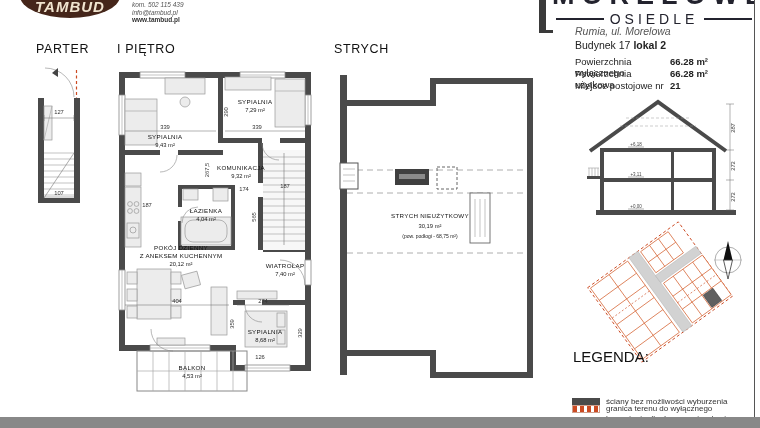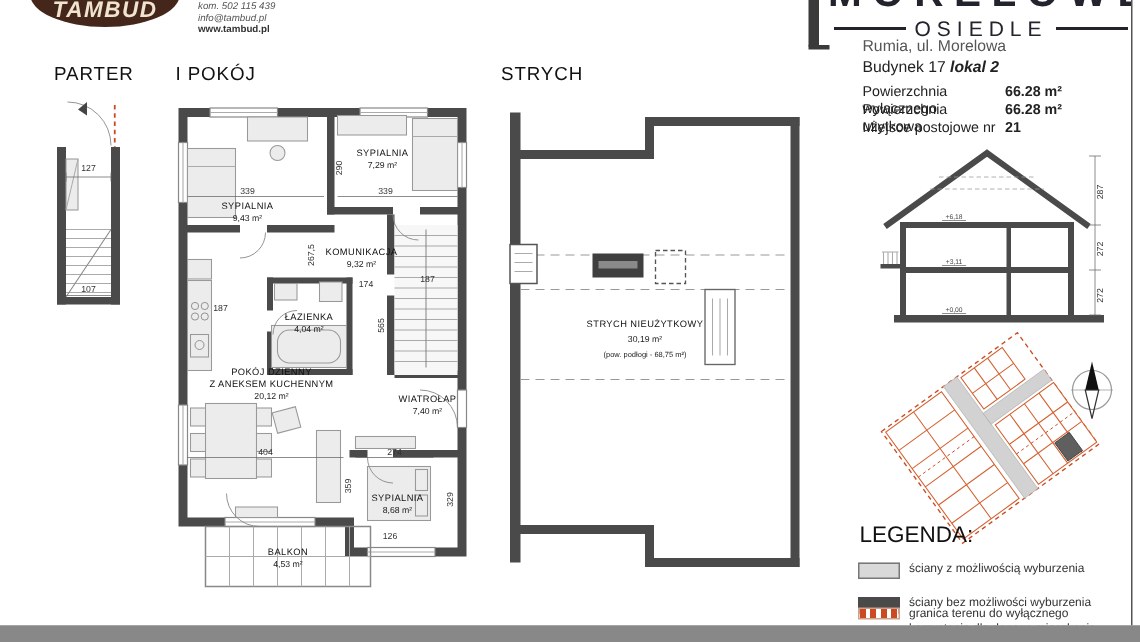--- a/index.html
+++ b/index.html
@@ -12,23 +12,23 @@
              display:flex;align-items:flex-end;justify-content:center;}
   .logo-text{color:#f0e4cf;font-weight:bold;font-style:italic;font-size:15px;letter-spacing:1px;padding-bottom:3px;}
   .contact{left:132px;top:1px;font-size:6.5px;color:#555;line-height:1.18;}
   .contact .www{font-weight:bold;color:#333;}
   
   .bigname-clip{left:552px;top:0;width:202px;height:9px;overflow:hidden;}
   .bigname{font-size:27px;font-weight:bold;letter-spacing:7px;color:#23232e;margin-top:-20px;white-space:nowrap;}
   .osiedle-row{left:556px;top:11px;width:196px;display:flex;align-items:center;gap:6px;}
   .osiedle-row .rule{flex:1;height:2px;background:#23232e;}
   .osiedle{font-size:14px;letter-spacing:4px;color:#23232e;}
-  .address{left:575px;top:25px;font-size:10.5px;color:#555;}
+  .address{left:575px;top:25px;font-size:10.5px;font-style:italic;color:#555;}
   .bldg{left:575px;top:39px;font-size:10.5px;color:#222;}
-  .bldg b{font-weight:bold;font-style:italic;}
+  .bldg b{font-weight:bold;}
   .spec-row{left:575px;width:175px;font-size:9.5px;color:#222;display:flex;}
   .spec-row .lab{width:95px;}
   .spec-row .val{font-weight:bold;margin-left:0;}
   
   .legend-title{left:573px;top:348px;font-size:15px;font-weight:normal;color:#111;}
   .lg-item{left:572px;display:flex;align-items:flex-start;gap:6px;width:180px;}
   .lg-sw{width:26px;height:9px;flex:0 0 26px;margin-top:1px;}
   .sw-light{background:#d9d9d9;border:1px solid #777;}
   .sw-dark{background:#4a4a4a;border:1px solid #4a4a4a;}
   .sw-red{height:6px;background:repeating-linear-gradient(90deg,#cc4a22 0 4px,#fff 4px 7px);border:1px solid #cfa08e;}
@@ -61,21 +61,21 @@
   <div class="abs logo-oval">
     <span class="logo-text">TAMBUD</span>
   </div>
   <div class="abs contact">
     <div style="font-style:italic">kom. 502 115 439</div>
     <div style="font-style:italic">info@tambud.pl</div>
     <div class="www">www.tambud.pl</div>
   </div>
 
   <div class="abs floor-label" style="left:36px;top:42px">PARTER</div>
-  <div class="abs floor-label" style="left:117px;top:42px">I POKÓJ</div>
+  <div class="abs floor-label" style="left:117px;top:42px">I PIĘTRO</div>
   <div class="abs floor-label" style="left:334px;top:42px">STRYCH</div>
 
   <div class="abs mark" style="left:539px;top:0;width:7px;height:31px"></div>
   <div class="abs mark" style="left:539px;top:30px;width:14px;height:3px"></div>
   <div class="abs page-edge"></div>
 
   <div class="abs bigname-clip">
     <div class="bigname">MORELOWE</div>
   </div>
   <div class="abs osiedle-row">
@@ -314,24 +314,20 @@
     <rect x="104" y="110" width="20" height="22" fill="none" stroke="#555" stroke-width=".9" stroke-dasharray="3 2"></rect>
     <rect x="137" y="136" width="20" height="50" fill="#fff" stroke="#666" stroke-width=".9"></rect>
     <path class="thin" d="M142,142 V180 M147,142 V180 M152,142 V180"></path>
 
     <text class="room" x="97" y="161">STRYCH NIEUŻYTKOWY</text>
     <text class="area" x="97" y="171">30,19 m²</text>
     <text class="area" x="97" y="181" style="font-size:5px">(pow. podłogi - 68,75 m²)</text>
   </svg>
 
   <div class="abs legend-title">LEGENDA:</div>
-  <div class="abs lg-item" style="top:374px">
-    <div class="lg-sw sw-light"></div>
-    <div class="lg-txt">ściany z możliwością wyburzenia</div>
-  </div>
   <div class="abs lg-item" style="top:397px">
     <div class="lg-sw sw-dark"></div>
     <div class="lg-txt">ściany bez możliwości wyburzenia</div>
   </div>
   <div class="abs lg-item" style="top:404px">
     <div class="lg-sw sw-red"></div>
     <div class="lg-txt" style="width:145px">granica terenu do wyłącznego korzystania dla danego mieszkania</div>
   </div>
   <div class="abs lg-item" style="top:423px">
     <div class="lg-sw sw-fence"></div>

